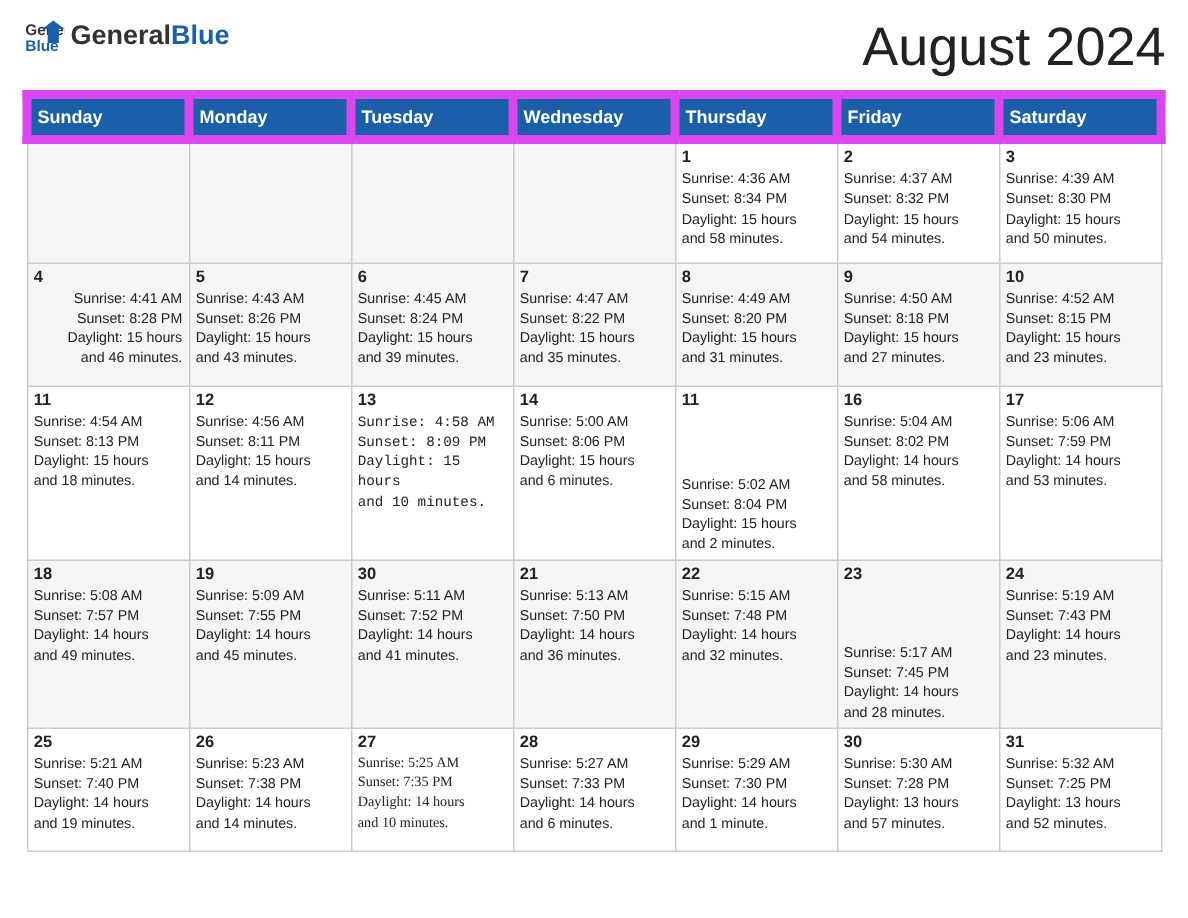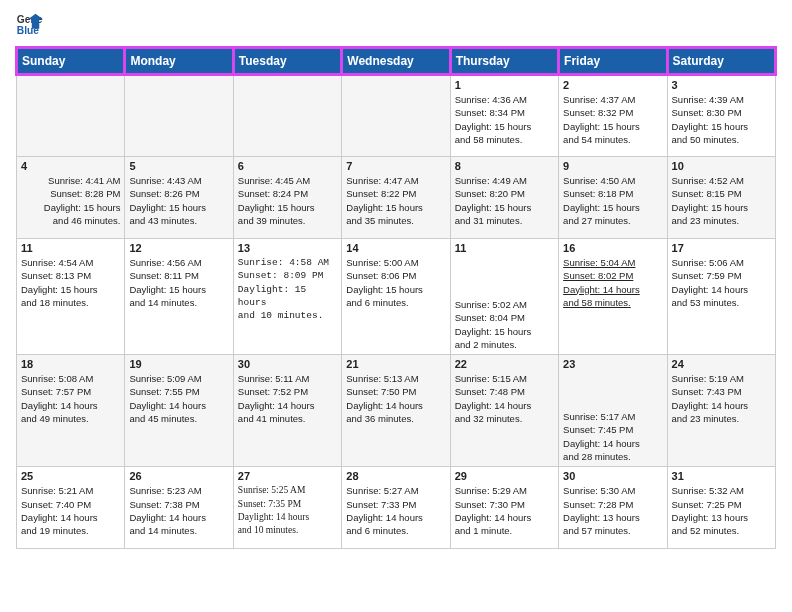--- a/index.html
+++ b/index.html
@@ -49,21 +49,21 @@
       border-collapse: collapse;
       table-layout: fixed;
     }
     th {
       background-color: #1a5fa8;
       color: #fff;
       font-size: 12px;
       font-weight: bold;
       padding: 5px 4px;
       text-align: left;
-      border: 3px solid #d946ef;
+      border: 6px solid #d946ef;
     }
     td {
       vertical-align: top;
       border: 1px solid #ccc;
       padding: 3px 4px 3px 4px;
       font-size: 9.5px;
       color: #222;
       height: 82px;
       background: #fff;
     }
@@ -87,22 +87,28 @@
 </head>
 <body>
 
 <div class="header">
   <div class="logo">
     <svg class="logo-icon" viewBox="0 0 30 30">
       <text x="2" y="14" font-size="11" font-weight="bold" fill="#333">General</text>
       <text x="2" y="26" font-size="11" font-weight="bold" fill="#1a5fa8">Blue</text>
       <polygon points="22,4 30,10 26,10 26,20 18,20 18,10 14,10" fill="#1a5fa8"></polygon>
     </svg>
+    <div>
+      <div class="logo-text">
+        <span class="logo-general">General</span><span class="logo-blue">Blue</span>
+      </div>
+    </div>
   </div>
   <div class="title-block">
+    <div class="month-year">August 2024</div>
   </div>
 </div>
 
 <table>
   <thead>
     <tr>
     <th>Sunday</th>
         <th>Monday</th>
         <th>Tuesday</th>
         <th>Wednesday</th>
@@ -221,21 +227,21 @@
         </td>
         <td>
           <span class="day-num">11</span>
           <div class="day-info" style="white-space: pre-line; margin-top: 44px;">Sunrise: 5:02 AM
 Sunset: 8:04 PM
 Daylight: 15 hours
 and 2 minutes.</div>
         </td>
         <td>
           <span class="day-num">16</span>
-          <div class="day-info" style="white-space: pre-line; text-decoration: underline;">Sunrise: 5:04 AM
+          <div class="day-info" style="white-space: pre-line;">Sunrise: 5:04 AM
 Sunset: 8:02 PM
 Daylight: 14 hours
 and 58 minutes.</div>
         </td>
         <td>
           <span class="day-num">17</span>
           <div class="day-info" style="white-space: pre-line;">Sunrise: 5:06 AM
 Sunset: 7:59 PM
 Daylight: 14 hours
 and 53 minutes.</div>

